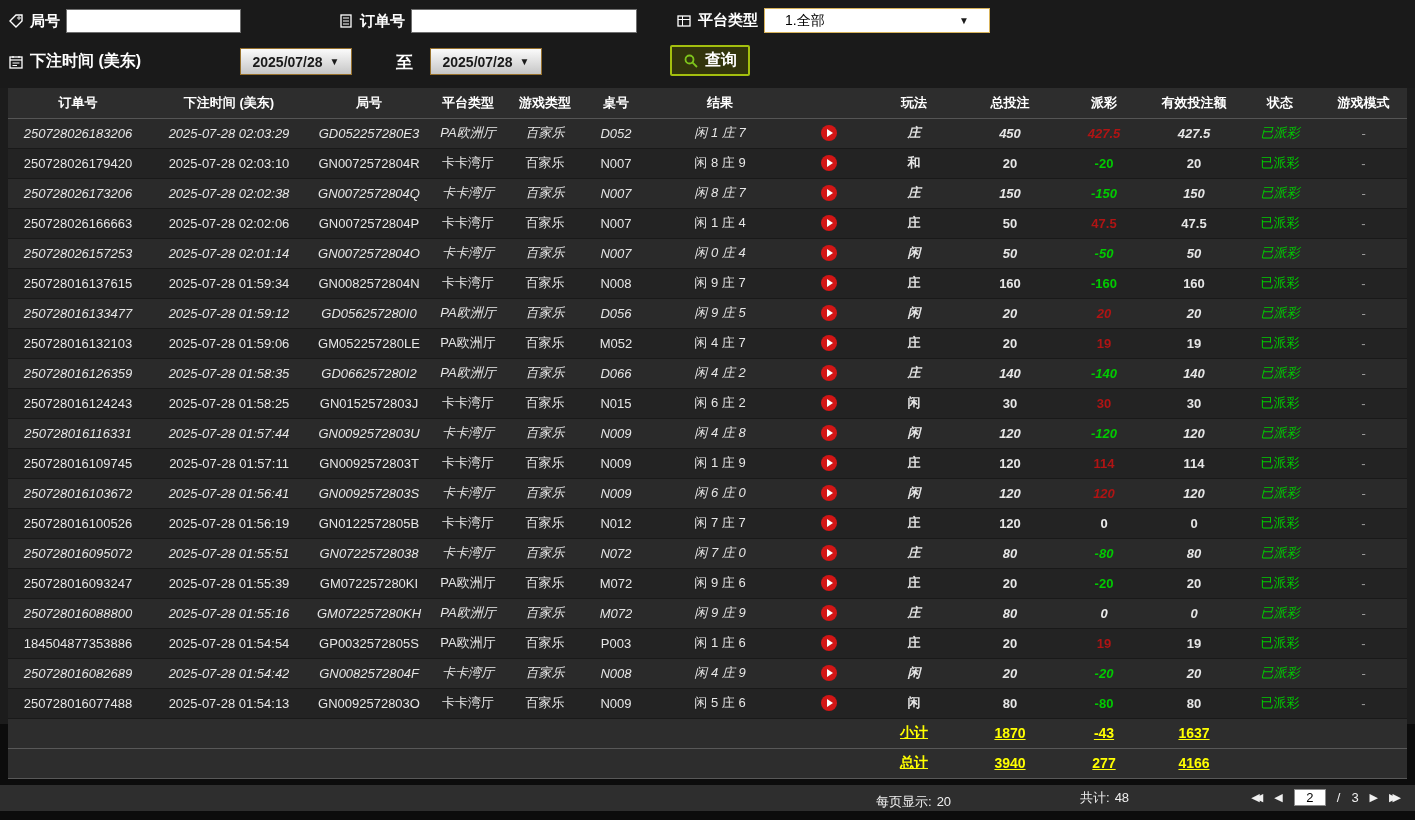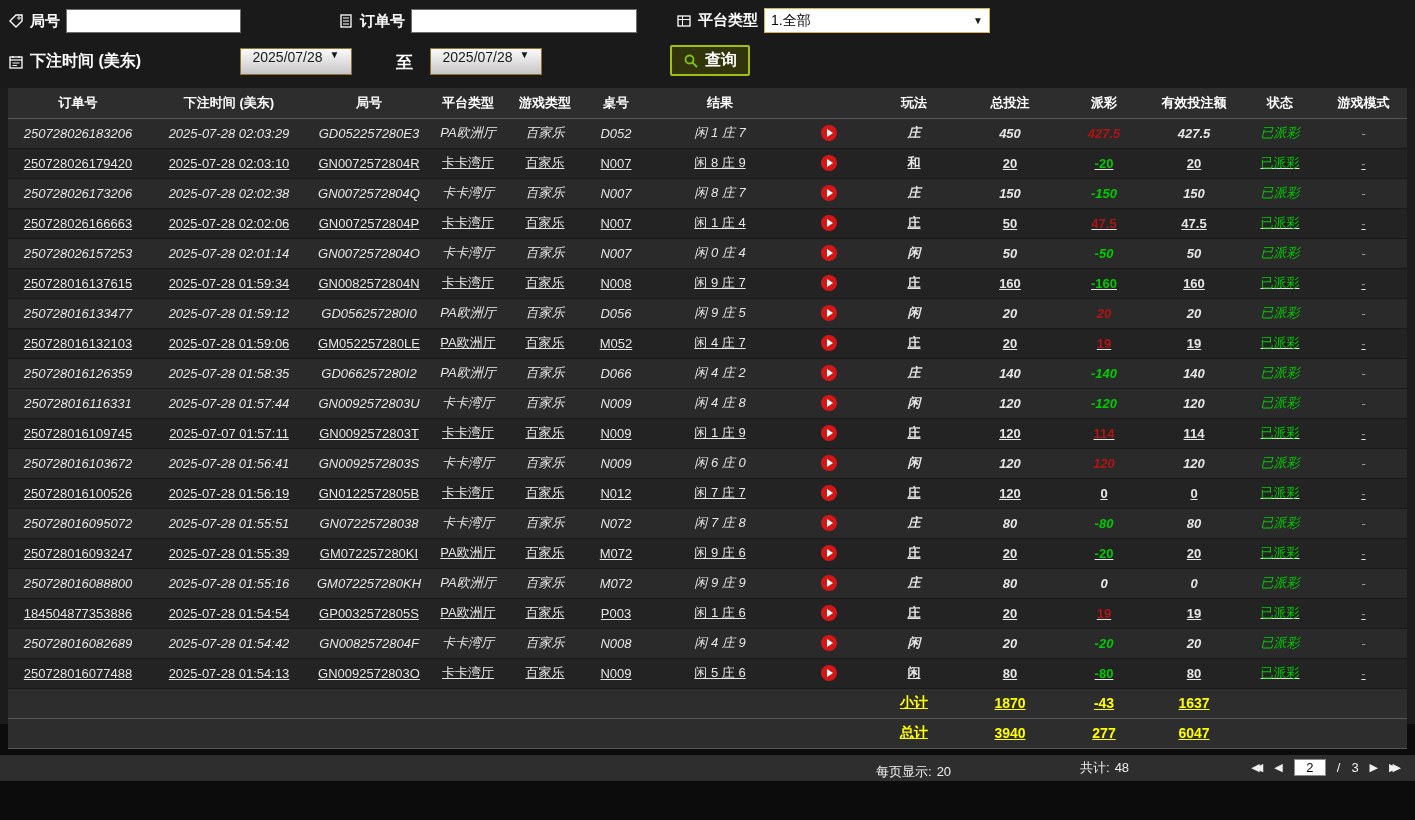--- a/index.html
+++ b/index.html
@@ -13,43 +13,43 @@
 
   
   .topbar { position:relative; height:88px; background:#1a1a1a; }
   .field { position:absolute; display:flex; align-items:center; gap:6px; }
   .lbl { color:#ffffff; font-weight:bold; font-size:15px; white-space:nowrap; }
   .txt-input { height:24px; border:1px solid #6f6f6f; background:#ffffff; color:#111; font-size:13px; padding:0 5px; outline:none; }
   .icon16 { width:16px; height:16px; display:block; }
   #f-game  { left:8px;  top:9px; }
   #f-order { left:338px; top:9px; }
   #f-platform { left:676px; top:8px; }
-  .select-box { width:226px; height:25px; background:#ffffff; border:1px solid #d8b35a; display:flex; align-items:center; justify-content:space-between; padding:0 6px; font-size:14px; color:#000; cursor:pointer; }
+  .select-box { width:226px; height:25px; background:#ffffff; border:1px solid #d8b35a; display:flex; align-items:center; justify-content:space-between; padding:0 20px; font-size:14px; color:#000; cursor:pointer; }
   .select-arrow { font-size:10px; color:#1a1a1a; }
 
   #f-time { left:8px; top:51px; }
   #f-time .lbl { font-size:16px; }
   .date-btn { position:absolute; top:48px; width:112px; height:27px;
     background:linear-gradient(#fbfbfb,#c6c6c6); border:1px solid #96702c;
-    color:#1a1a1a; font-weight:normal; font-size:14px;
-    display:flex; justify-content:center; gap:7px; cursor:pointer; }
+    color:#1a1a1a; font-weight:bold; font-size:14px;
+    display:flex; align-items:center; justify-content:center; gap:7px; cursor:pointer; }
   .date-caret { font-size:10px; }
   #date-from { left:240px; }
   #date-to   { left:430px; }
   .to-lbl { position:absolute; left:396px; top:51px; color:#ffffff; font-weight:bold; font-size:17px; }
   .query-btn { position:absolute; left:670px; top:45px; height:31px; padding:0 11px;
     background:#32350c; border:2px solid #a3bf0e; border-radius:2px;
     display:flex; align-items:center; gap:6px; color:#ffffff; font-weight:bold; font-size:16px; cursor:pointer; }
 
   
   table { border-collapse:collapse; table-layout:fixed; width:1399px; margin:0 8px; font-size:13px; color:#e6e6e6; }
   th { height:30px; font-weight:bold; color:#ffffff; background:#2d2d2d; border-bottom:1px solid #555; font-size:13px; white-space:nowrap; overflow:hidden; }
   td { height:30px; text-align:center; white-space:nowrap; overflow:hidden; }
   tr.odd  { background:#2a2a2a;font-style:italic; }
-  tr.even { background:#232323;text-decoration:underline; }
+  tr.even { background:#232323; }
   tr.row td { border-bottom:1px solid #191919; }
   .bold { font-weight:bold; }
   .payout-red   { color:#b01414; font-weight:bold; }
   .payout-green { color:#00cb00; font-weight:bold; }
   .payout-white { color:#eeeeee; font-weight:bold; }
   .status-cell { color:#00cb00;text-align:center; }
   .mode-cell { color:#9a9a9a; }
   tr.summary { background:#2d2d2d; }
   tr.summary td { border-top:1px solid #585858; border-bottom:1px solid #585858; color:#ffff00; font-weight:bold; font-size:14px;text-decoration:underline; }
   .play-btn { display:inline-block; width:16px; height:16px; border-radius:50%; background:#d31616; position:relative; vertical-align:middle; cursor:pointer; }
@@ -313,39 +313,55 @@
           <td>D066</td>
           <td>闲 4 庄 2</td>
           <td><span class="play-btn"></span></td>
           <td class="bold">庄</td>
           <td class="bold">140</td>
           <td class="payout-green">-140</td>
           <td class="bold">140</td>
           <td class="status-cell">已派彩</td>
           <td class="mode-cell">-</td>
         </tr>
+        <tr class="row even">
+          <td>250728016124243</td>
+          <td>2025-07-28 01:58:25</td>
+          <td>GN0152572803J</td>
+          <td>卡卡湾厅</td>
+          <td>百家乐</td>
+          <td>N015</td>
+          <td>闲 6 庄 2</td>
+          <td><span class="play-btn"></span></td>
+          <td class="bold">闲</td>
+          <td class="bold">30</td>
+          <td class="payout-red">30</td>
+          <td class="bold">30</td>
+          <td class="status-cell">已派彩</td>
+          <td class="mode-cell">-</td>
+        </tr>
         <tr class="row odd">
           <td>250728016116331</td>
           <td>2025-07-28 01:57:44</td>
           <td>GN0092572803U</td>
           <td>卡卡湾厅</td>
           <td>百家乐</td>
           <td>N009</td>
           <td>闲 4 庄 8</td>
           <td><span class="play-btn"></span></td>
           <td class="bold">闲</td>
           <td class="bold">120</td>
           <td class="payout-green">-120</td>
           <td class="bold">120</td>
           <td class="status-cell">已派彩</td>
           <td class="mode-cell">-</td>
         </tr>
         <tr class="row even">
           <td>250728016109745</td>
-          <td>2025-07-07 01:57:11</td>
+          <td>2025-07-28 01:57:11</td>
           <td>GN0092572803T</td>
           <td>卡卡湾厅</td>
           <td>百家乐</td>
           <td>N009</td>
           <td>闲 1 庄 9</td>
           <td><span class="play-btn"></span></td>
           <td class="bold">庄</td>
           <td class="bold">120</td>
           <td class="payout-red">114</td>
           <td class="bold">114</td>
@@ -384,21 +400,21 @@
           <td class="status-cell">已派彩</td>
           <td class="mode-cell">-</td>
         </tr>
         <tr class="row odd">
           <td>250728016095072</td>
           <td>2025-07-28 01:55:51</td>
           <td>GN07225728038</td>
           <td>卡卡湾厅</td>
           <td>百家乐</td>
           <td>N072</td>
-          <td>闲 7 庄 8</td>
+          <td>闲 7 庄 0</td>
           <td><span class="play-btn"></span></td>
           <td class="bold">庄</td>
           <td class="bold">80</td>
           <td class="payout-green">-80</td>
           <td class="bold">80</td>
           <td class="status-cell">已派彩</td>
           <td class="mode-cell">-</td>
         </tr>
         <tr class="row even">
           <td>250728016093247</td>
@@ -486,21 +502,21 @@
           <td>1870</td>
           <td>-43</td>
           <td>1637</td>
           <td colspan="2"></td>
         </tr>
         <tr class="summary">
           <td colspan="8"></td>
           <td>总计</td>
           <td>3940</td>
           <td>277</td>
-          <td>6047</td>
+          <td>4166</td>
           <td colspan="2"></td>
         </tr>
       </tbody>
   </table>
 
   <div class="footer">
     <div class="per-page">
       <span>每页显示:</span>
       <span>20</span>
     </div>

